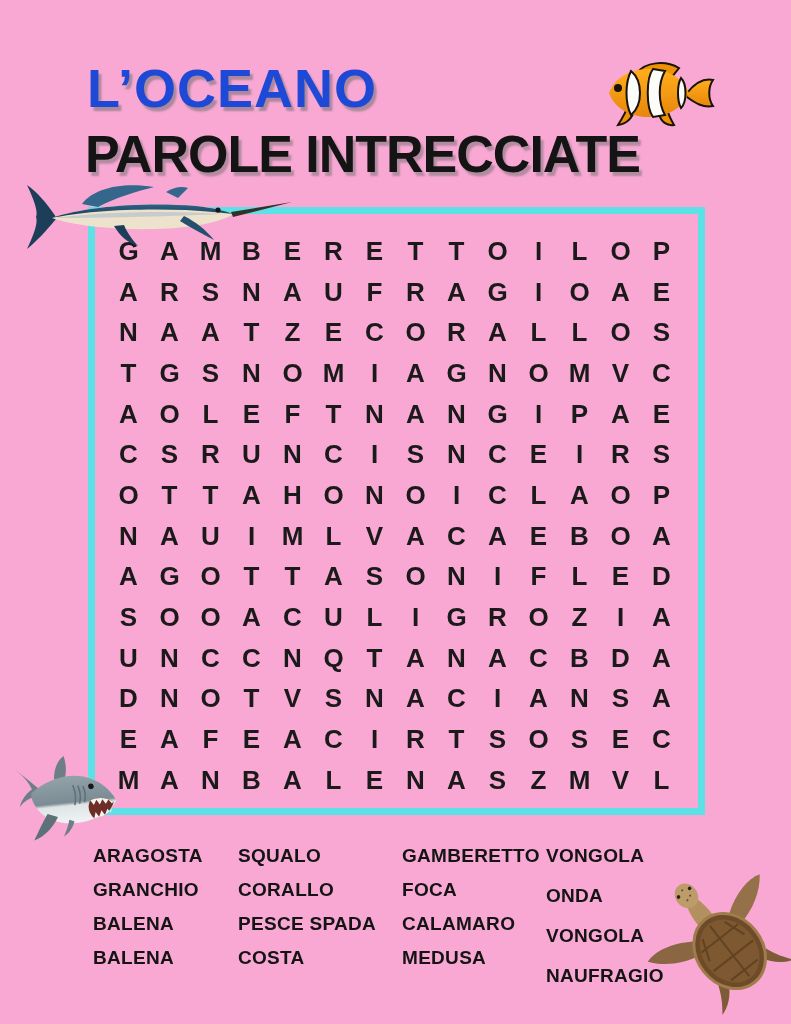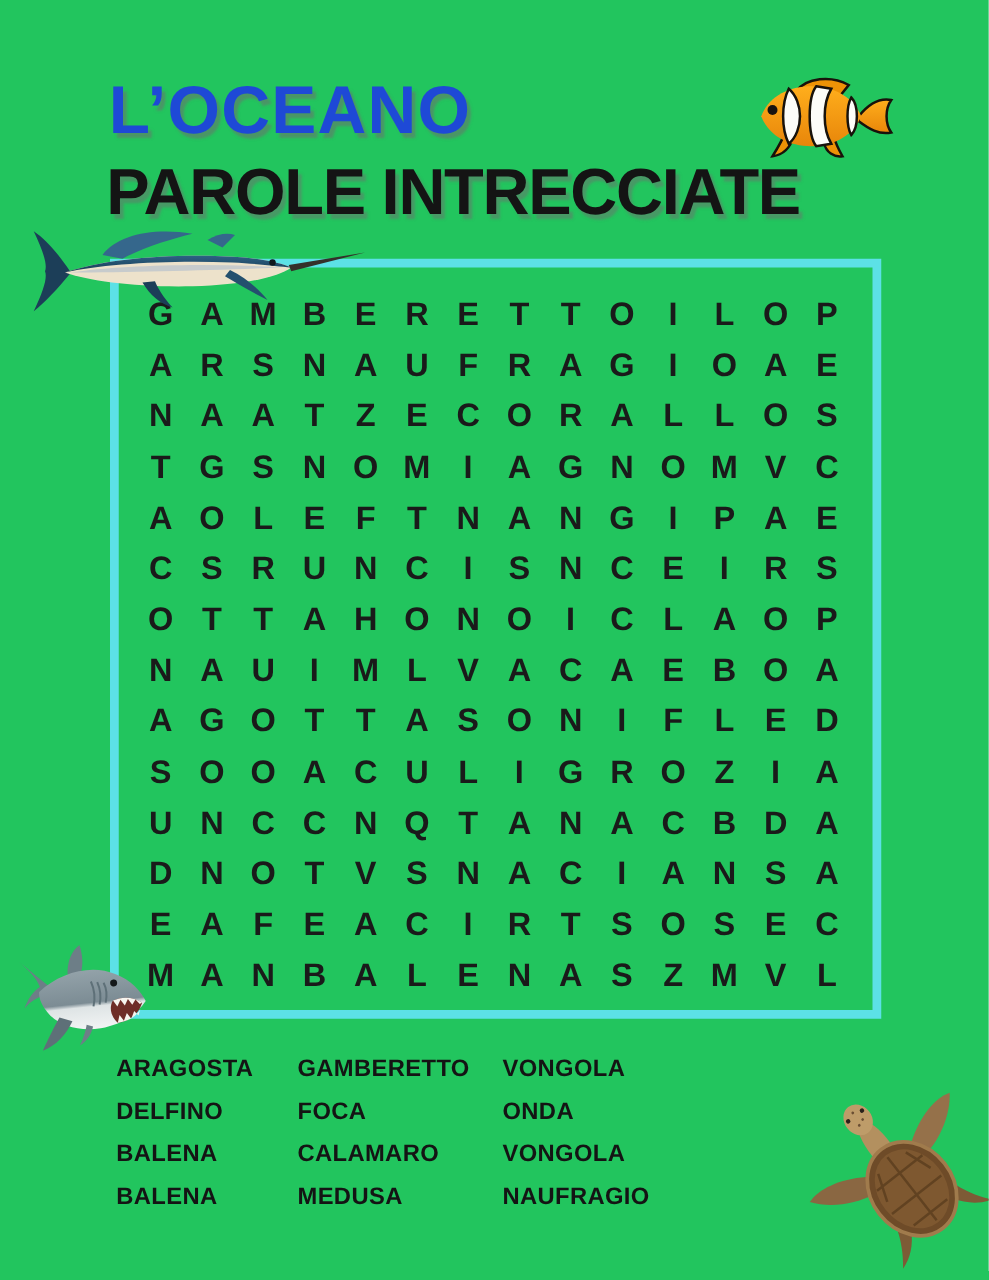--- a/index.html
+++ b/index.html
@@ -1,17 +1,17 @@
 <!DOCTYPE html>
 <html><head>
 <meta charset="utf-8">
 <style>
   html,body{margin:0;padding:0;}
   body{width:791px;height:1024px;background:#ffffff;font-family:"Liberation Sans",sans-serif;}
-  .page{position:relative;width:791px;height:1024px;background:#22c55e;overflow:hidden;}
+  .page{position:relative;width:791px;height:1024px;background:#f9a8d4;overflow:hidden;}
 
   
   .title-blue{position:absolute;left:87px;top:57px;font-size:54px;font-weight:700;
     color:#1E49D6;letter-spacing:1px;white-space:nowrap;
     text-shadow:3px 4px 2px rgba(110,110,110,0.55);}
   .title-black{position:absolute;left:85px;top:124px;font-size:52px;font-weight:700;
     color:#141414;letter-spacing:-1px;white-space:nowrap;
     text-shadow:3px 4px 2px rgba(110,110,110,0.5);}
 
   
@@ -313,23 +313,29 @@
         <path d="M82 65 L 84 59 L 87 64 L 90 58 L 93 63 L 96 57 L 99 61 L 101 56 C 98 61 91 65 82 65 Z" fill="#F6F4EE"></path>
         <circle cx="82" cy="33" r="2.8" fill="#14181a"></circle>
         <path d="M64 30 C 66 36 66 44 64 50 M69 31 C 71 37 71 43 69 49 M74 32 C 76 37 76 42 74 48" stroke="#5E7078" stroke-width="1.6" fill="none"></path>
       </g>
     </svg>
   </div>
 
   <div class="word-list" id="wordList">
       <div class="word-col">
         <div class="word-item">ARAGOSTA</div>
-        <div class="word-item">DELFINO</div>
+        <div class="word-item">GRANCHIO</div>
         <div class="word-item">BALENA</div>
         <div class="word-item">BALENA</div>
+      </div>
+      <div class="word-col">
+        <div class="word-item">SQUALO</div>
+        <div class="word-item">CORALLO</div>
+        <div class="word-item">PESCE SPADA</div>
+        <div class="word-item">COSTA</div>
       </div>
       <div class="word-col">
         <div class="word-item">GAMBERETTO</div>
         <div class="word-item">FOCA</div>
         <div class="word-item">CALAMARO</div>
         <div class="word-item">MEDUSA</div>
       </div>
       <div class="word-col">
         <div class="word-item">VONGOLA</div>
         <div class="word-item">ONDA</div>

